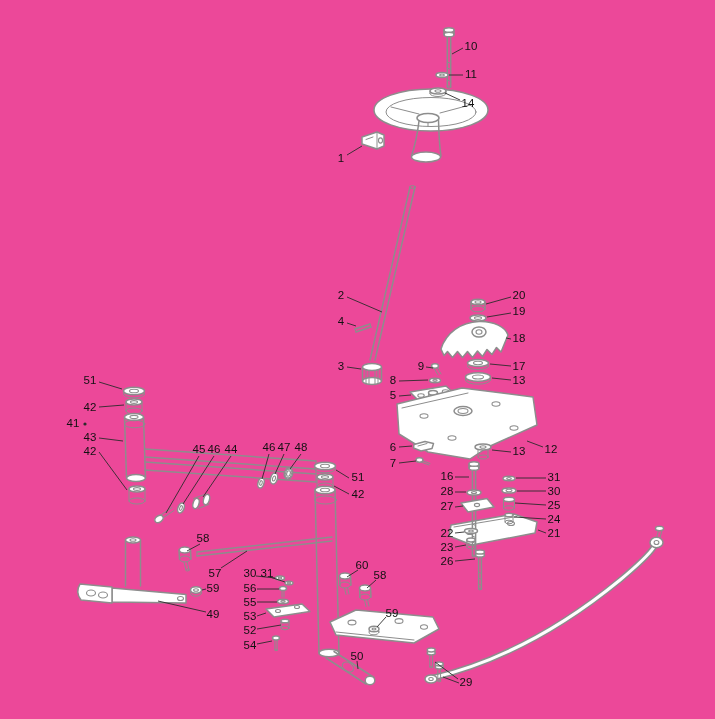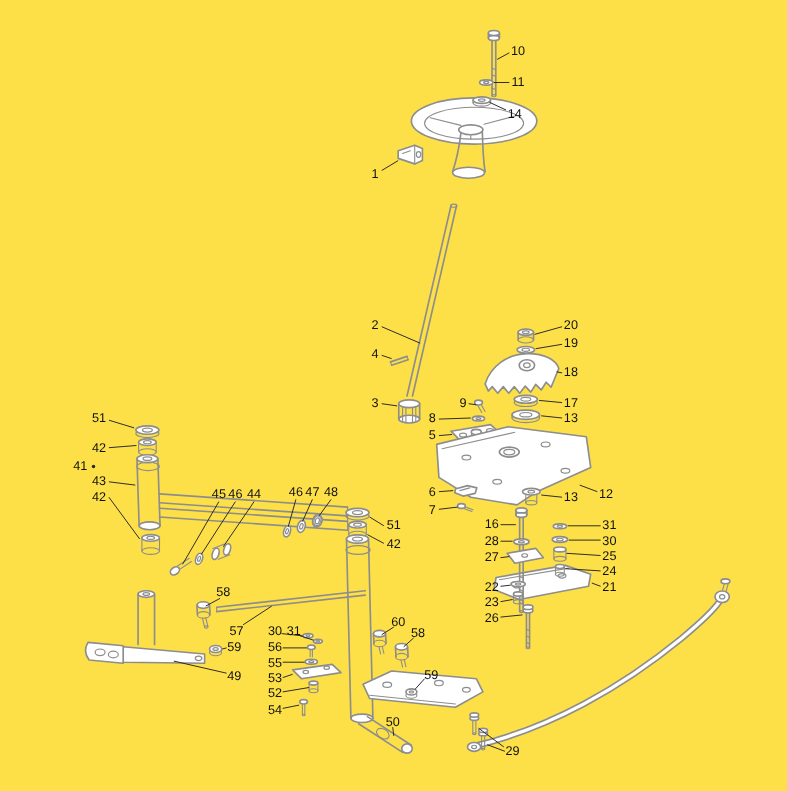--- a/index.html
+++ b/index.html
@@ -1,16 +1,16 @@
 <!DOCTYPE html>
 <html><head>
 <meta charset="utf-8">
 <style>
   html,body{margin:0;padding:0;background:#ffffff;}
-  .stage{position:relative;width:715px;height:719px;background:#fde047;overflow:hidden;}
+  .stage{position:relative;width:715px;height:719px;background:#ec4899;overflow:hidden;}
   svg{display:block;}
   .outline{fill:#ffffff;stroke:#8d8d8d;stroke-width:1.5;stroke-linejoin:round;}
   .line{fill:none;stroke:#8d8d8d;stroke-width:1.5;stroke-linecap:round;}
   .line2{fill:none;stroke:#8d8d8d;stroke-width:1;stroke-linecap:round;}
   .hole{fill:#ffffff;stroke:#8d8d8d;stroke-width:1.1;}
   .rod-outer{fill:none;stroke:#8d8d8d;stroke-width:6;stroke-linecap:round;}
   .rod-inner{fill:none;stroke:#ffffff;stroke-width:3;stroke-linecap:round;}
   .leader{stroke:#2b2b2b;stroke-width:0.9;}
   .callout{font-family:"Liberation Sans",sans-serif;font-size:11.5px;fill:#111111;}
   .dot{fill:#2b2b2b;}

